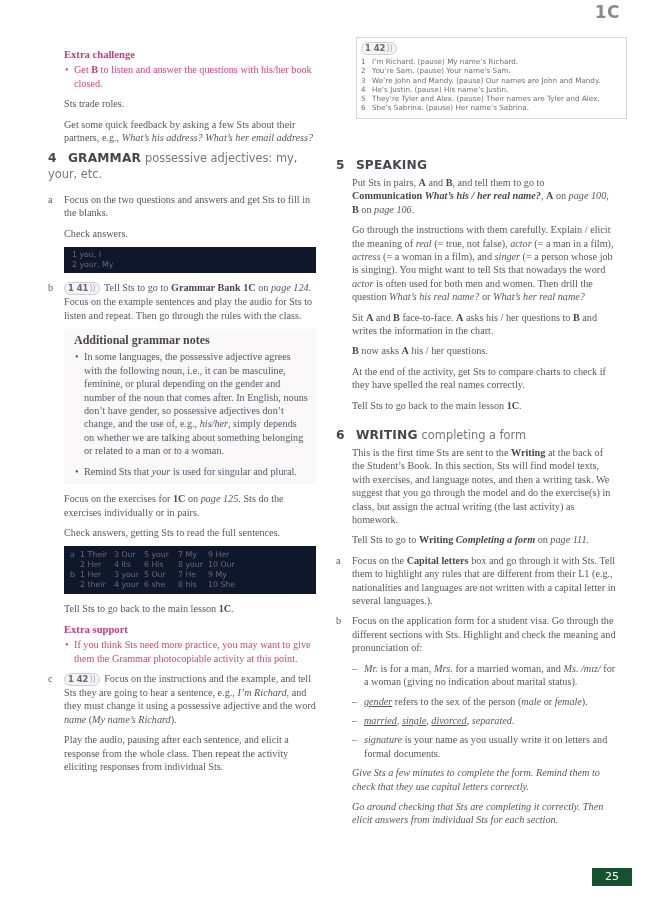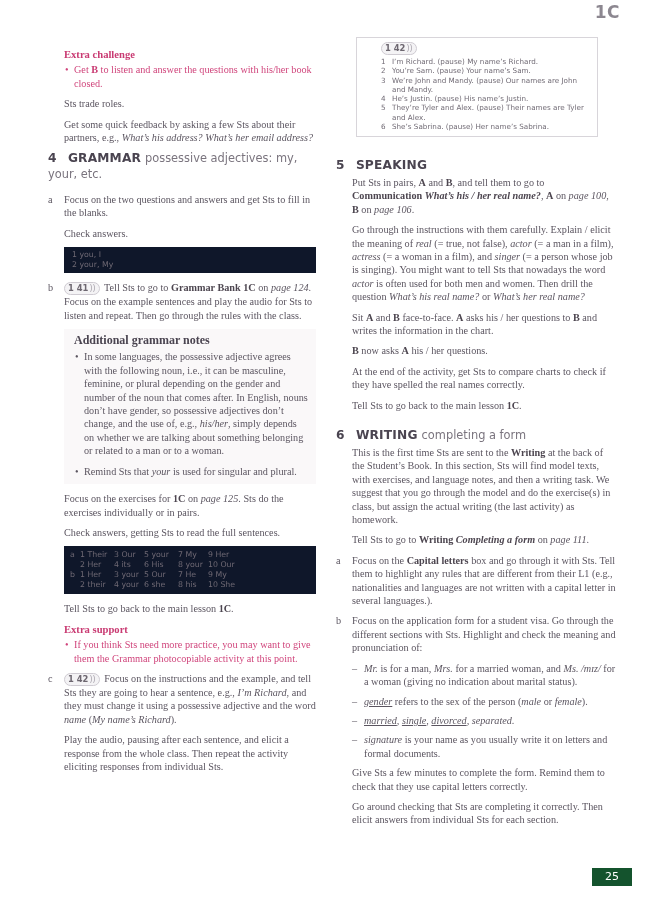--- a/index.html
+++ b/index.html
@@ -21,21 +21,21 @@
   .section-h .title { font-weight: bold; letter-spacing: 0.2px; }
   .section-h .sub { font-weight: normal; color: #7a747e; font-size: 11.4px; }
   .lettered { position: relative; padding-left: 15px; }
   .lettered .letter { position: absolute; left: -1px; top: 0; color: #5b5560; }
   .audio { display: inline-block; font-family: "DejaVu Sans", sans-serif; font-size: 8.4px; color: #6d6770; font-weight: bold; border: 1px solid #cfcbd2; border-radius: 7px; padding: 0 3px 0 3px; line-height: 10px; background: #f4f3f5; margin-right: 2px; }
   .audio .wave { font-weight: normal; color: #a9a4ad; font-size: 8px; margin-left: 1px; }
   .answer-box { background: #0f172a; padding: 3px 6px 3px 8px; margin: 2px 0 8px 0; font-family: "DejaVu Sans", sans-serif; font-size: 7.8px; line-height: 10px; color: #6e6873; }
   .note-box { background: #faf8f9; padding: 5px 8px 4px 10px; margin: 4px 0 8px 0; }
   .note-box .nh { font-weight: bold; color: #4a4450; font-size: 12px; margin-bottom: 3px; }
   .ans-grid { display: grid; grid-template-columns: 10px 34px 30px 34px 30px 30px; column-gap: 0; }
-  .script-box { position: absolute; left: 356px; top: 37px; width: 242px; border: 1px solid #d8d5da; padding: 4px 6px 5px 24px; font-family: "DejaVu Sans", sans-serif; font-size: 7.2px; line-height: 9.3px; color: #716b75; }
+  .script-box { position: absolute; left: 356px; top: 37px; width: 271px; border: 1px solid #d8d5da; padding: 4px 6px 5px 4px; font-family: "DejaVu Sans", sans-serif; font-size: 7.2px; line-height: 9.3px; color: #716b75; }
   .script-box .row { display: flex; }
   .script-box .n { width: 11px; flex: 0 0 11px; }
   .script-box .audio { margin-bottom: 2px; }
   .dash { position: relative; padding-left: 12px; margin-bottom: 6px; }
   .dash::before { content: "–"; position: absolute; left: 0; top: 0; }
   .page-num { position: absolute; left: 592px; top: 868px; width: 40px; height: 18px; background: #14532d; color: #ffffff; font-family: "DejaVu Sans", sans-serif; font-size: 11px; line-height: 18px; text-align: center; }
   .u { text-decoration: underline; margin-top: 28px; }
 </style>
 </head>
 <body>
@@ -189,19 +189,19 @@
 
   <div class="lettered">
     <span class="letter">b</span>
     <p>Focus on the application form for a student visa. Go through the different sections with Sts. Highlight and check the meaning and pronunciation of:</p>
     <div class="dash"><i>Mr.</i><span> is for a man, </span><i>Mrs.</i><span> for a married woman, and </span><i>Ms. /mɪz/</i><span> for a woman (giving no indication about marital status).</span></div>
     <div class="dash"><i class="u">gender</i><span> refers to the sex of the person (</span><i>male</i><span> or </span><i>female</i><span>).</span></div>
     <div class="dash"><i class="u">married</i><span>, </span><i class="u">single</i><span>, </span><i class="u">divorced</i><i>, separated.</i></div>
     <div class="dash"><i>signature</i><span> is your name as you usually write it on letters and formal documents.</span></div>
   </div>
 
-  <div style="padding-left:15px;">
+  <div style="padding-left:15px;font-style:italic;">
     <p>Give Sts a few minutes to complete the form. Remind them to check that they use capital letters correctly.</p>
     <p>Go around checking that Sts are completing it correctly. Then elicit answers from individual Sts for each section.</p>
   </div>
 </div>
 
 <div class="page-num">25</div>
 
 </body></html>

